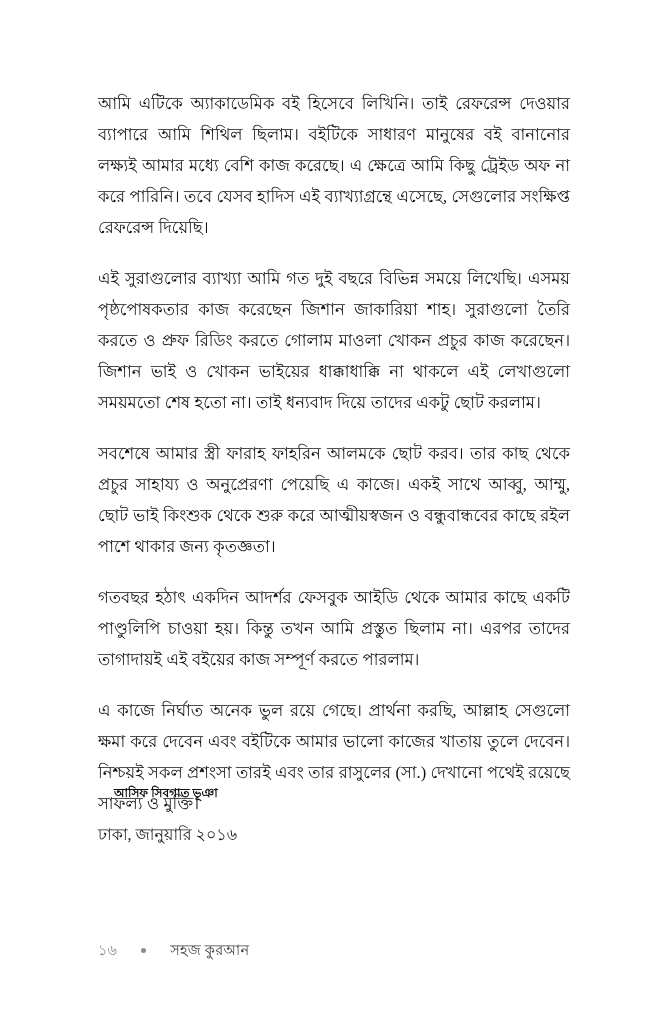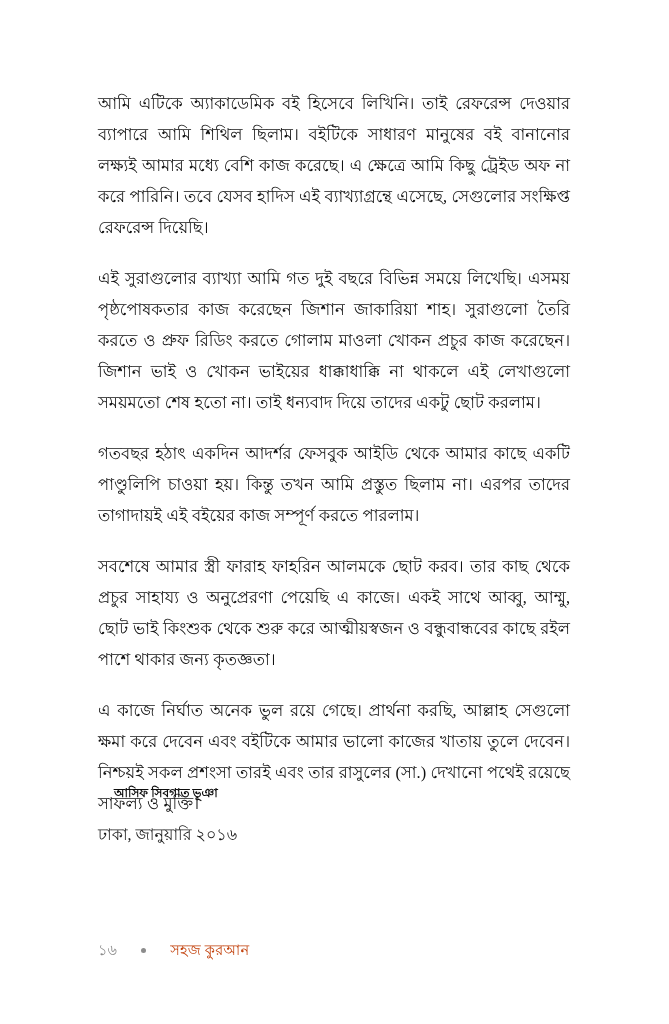--- a/index.html
+++ b/index.html
@@ -88,33 +88,33 @@
   .footer-sep {
     display: inline-block;
     width: 5px;
     height: 5px;
     border-radius: 50%;
     background: #8c8c8c;
     flex: 0 0 auto;
   }
 
   .footer-book-title {
-    color: #c2410c;
+    color: #404040;
   }
 </style>
 </head>
 <body>
 
 <div class="page">
 
   <div class="content">
     <p class="para">আমি এটিকে অ্যাকাডেমিক বই হিসেবে লিখিনি। তাই রেফরেন্স দেওয়ার ব্যাপারে আমি শিথিল ছিলাম। বইটিকে সাধারণ মানুষের বই বানানোর লক্ষ্যই আমার মধ্যে বেশি কাজ করেছে। এ ক্ষেত্রে আমি কিছু ট্রেইড অফ না করে পারিনি। তবে যেসব হাদিস এই ব্যাখ্যাগ্রন্থে এসেছে, সেগুলোর সংক্ষিপ্ত রেফরেন্স দিয়েছি।</p>
     <p class="para">এই সুরাগুলোর ব্যাখ্যা আমি গত দুই বছরে বিভিন্ন সময়ে লিখেছি। এসময় পৃষ্ঠপোষকতার কাজ করেছেন জিশান জাকারিয়া শাহ। সুরাগুলো তৈরি করতে ও প্রুফ রিডিং করতে গোলাম মাওলা খোকন প্রচুর কাজ করেছেন। জিশান ভাই ও খোকন ভাইয়ের ধাক্কাধাক্কি না থাকলে এই লেখাগুলো সময়মতো শেষ হতো না। তাই ধন্যবাদ দিয়ে তাদের একটু ছোট করলাম।</p>
+    <p class="para">সবশেষে আমার স্ত্রী ফারাহ ফাহরিন আলমকে ছোট করব। তার কাছ থেকে প্রচুর সাহায্য ও অনুপ্রেরণা পেয়েছি এ কাজে। একই সাথে আব্বু, আম্মু, ছোট ভাই কিংশুক থেকে শুরু করে আত্মীয়স্বজন ও বন্ধুবান্ধবের কাছে রইল পাশে থাকার জন্য কৃতজ্ঞতা।</p>
     <p class="para">গতবছর হঠাৎ একদিন আদর্শর ফেসবুক আইডি থেকে আমার কাছে একটি পাণ্ডুলিপি চাওয়া হয়।  কিন্তু তখন আমি প্রস্তুত ছিলাম না। এরপর তাদের তাগাদায়ই এই বইয়ের কাজ সম্পূর্ণ করতে পারলাম।</p>
-    <p class="para">সবশেষে আমার স্ত্রী ফারাহ ফাহরিন আলমকে ছোট করব। তার কাছ থেকে প্রচুর সাহায্য ও অনুপ্রেরণা পেয়েছি এ কাজে। একই সাথে আব্বু, আম্মু, ছোট ভাই কিংশুক থেকে শুরু করে আত্মীয়স্বজন ও বন্ধুবান্ধবের কাছে রইল পাশে থাকার জন্য কৃতজ্ঞতা।</p>
     <p class="para">এ কাজে নির্ঘাত অনেক ভুল রয়ে গেছে। প্রার্থনা করছি, আল্লাহ সেগুলো ক্ষমা করে দেবেন এবং বইটিকে আমার ভালো কাজের খাতায় তুলে দেবেন। নিশ্চয়ই সকল প্রশংসা তারই এবং তার রাসুলের (সা.) দেখানো পথেই রয়েছে সাফল্য ও মুক্তি।</p>
   </div>
 
   <div class="signature-block">
     <p class="signature-name">আসিফ সিবগাত ভূঞা</p>
     <p class="signature-place">ঢাকা, জানুয়ারি ২০১৬</p>
   </div>
 
   <div class="footer">
     <span class="footer-page-number">১৬</span>

